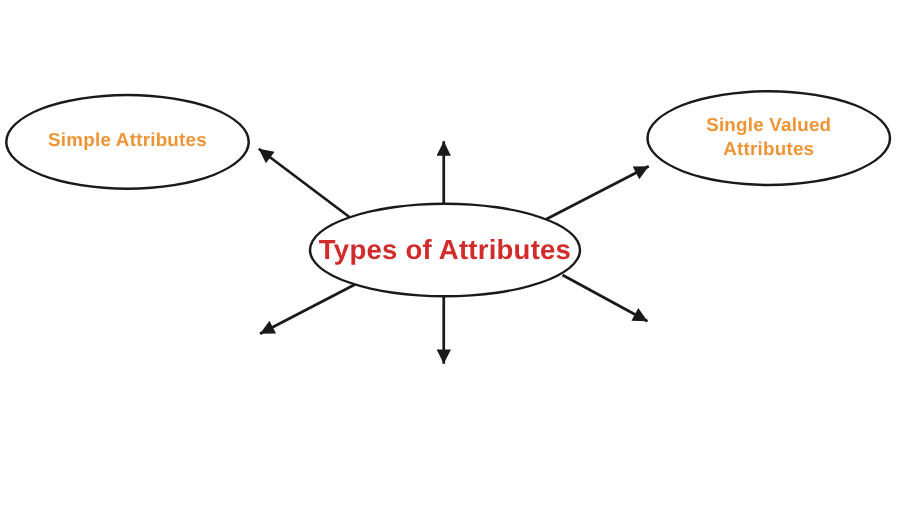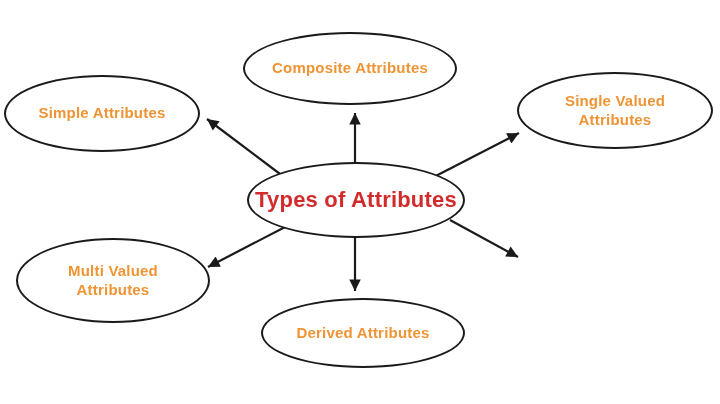--- a/index.html
+++ b/index.html
@@ -79,34 +79,25 @@
     <line x1="428" y1="180" x2="519" y2="133" marker-end="url(#ah)"></line>
     <line x1="287" y1="226" x2="208" y2="267" marker-end="url(#ah)"></line>
     <line x1="355" y1="233" x2="355" y2="291" marker-end="url(#ah)"></line>
     <line x1="450" y1="220" x2="518" y2="257" marker-end="url(#ah)"></line>
   </svg>
 
   <div class="node n-center">
     <span class="lbl">Types of Attributes</span>
   </div>
 
-  <div class="node n-composite">
-    <span class="lbl">Composite Attributes</span>
-  </div>
 
   <div class="node n-simple">
     <span class="lbl">Simple Attributes</span>
   </div>
 
   <div class="node n-single wrap2">
     <span class="lbl">Single Valued Attributes</span>
   </div>
 
 
-  <div class="node n-derived">
-    <span class="lbl">Derived Attributes</span>
-  </div>
 
-  <div class="node n-multi wrap2">
-    <span class="lbl">Multi Valued Attributes</span>
-  </div>
 
 </div>
 
 </body></html>

